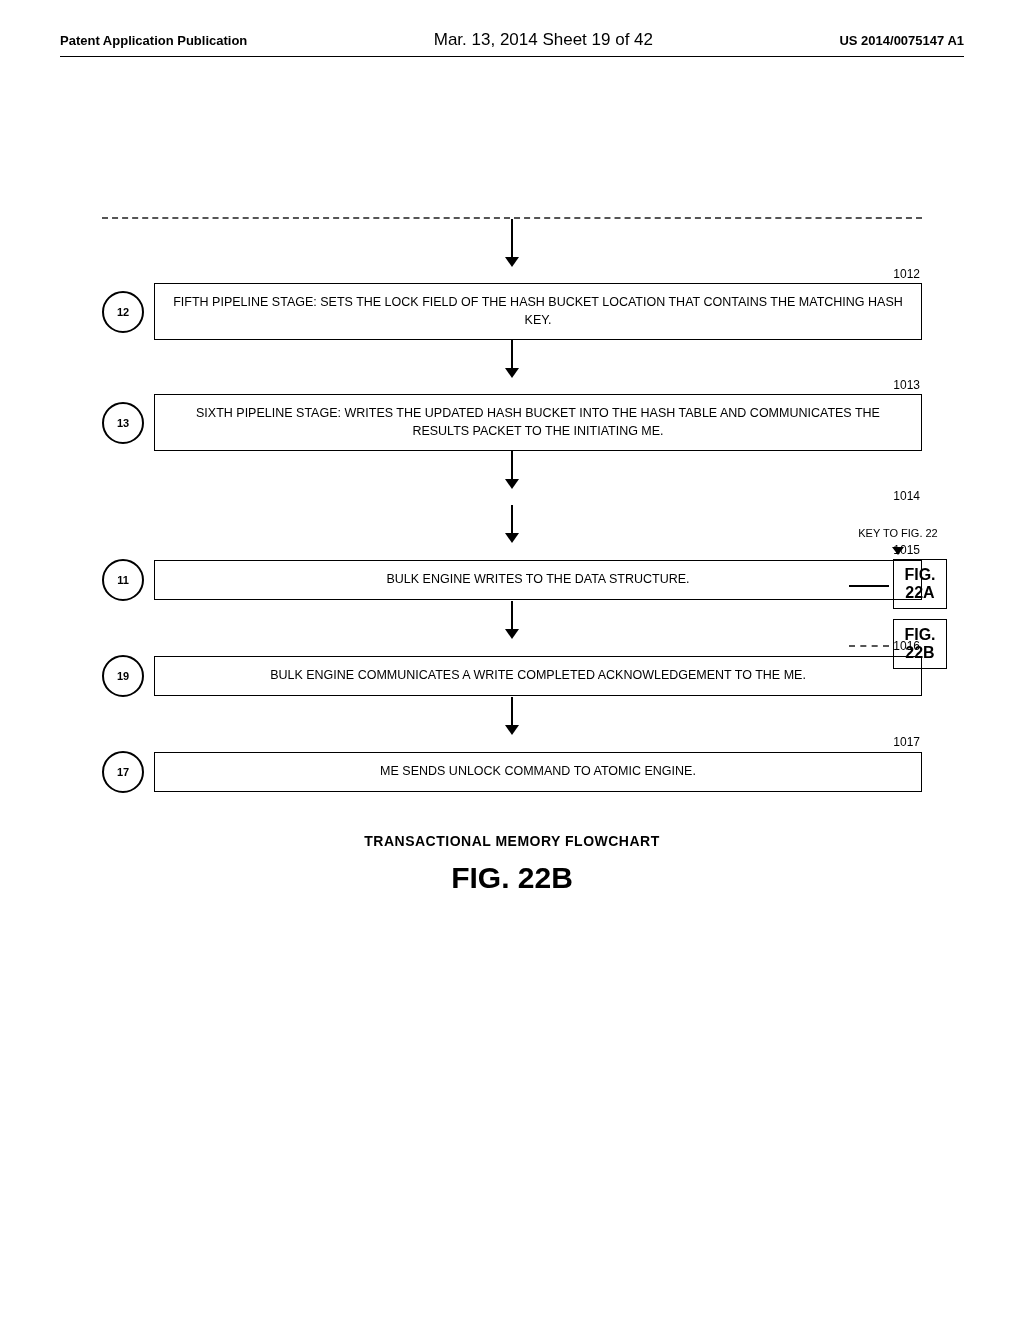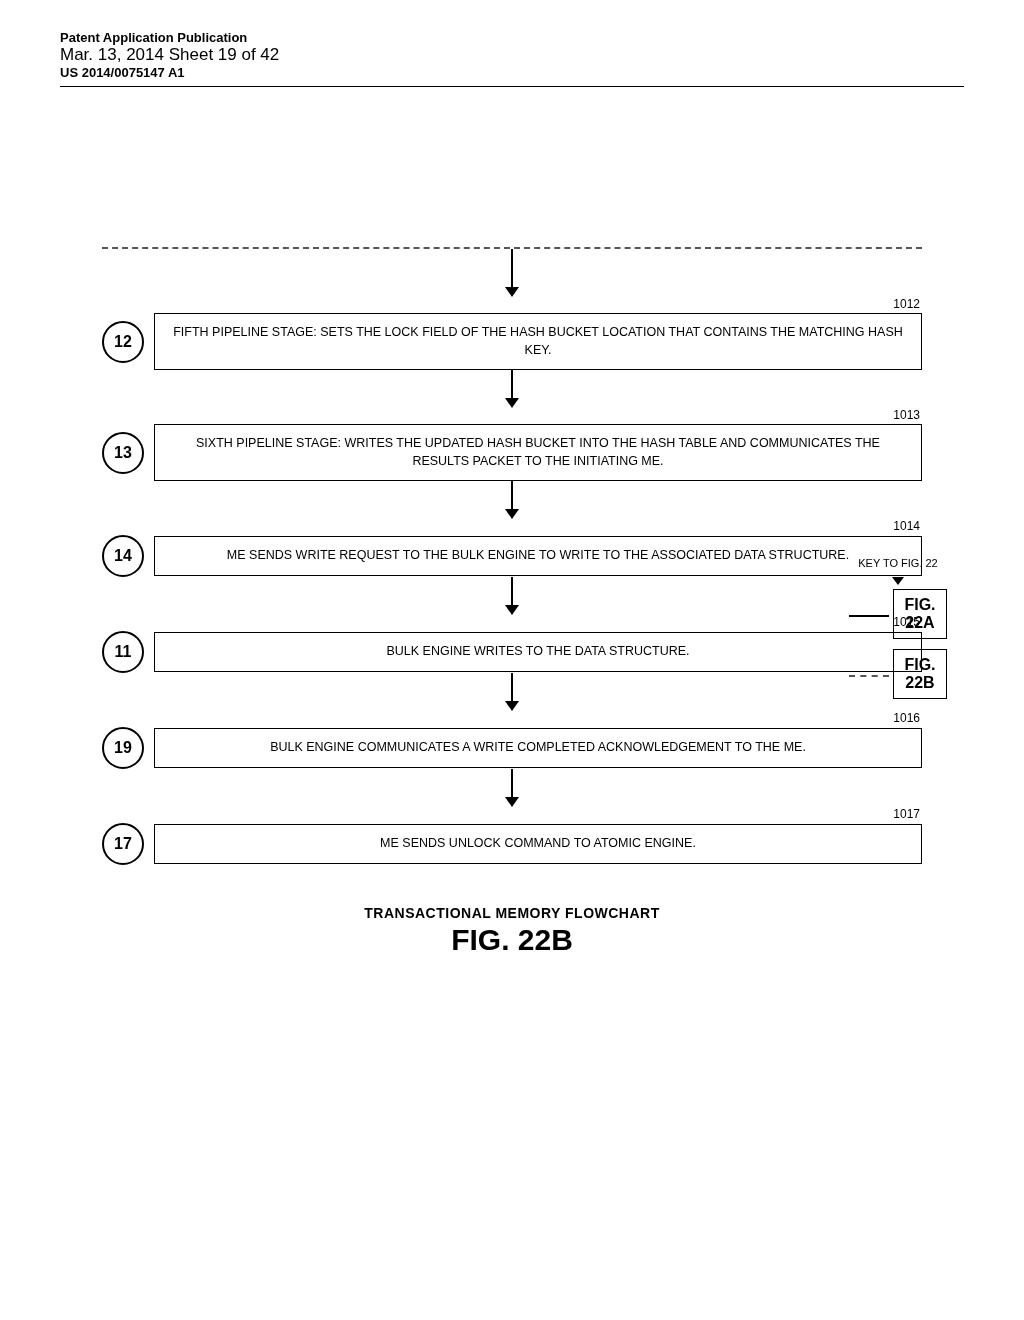--- a/index.html
+++ b/index.html
@@ -20,21 +20,20 @@
       position: relative;
     }
 
     .header {
       display: flex;
       justify-content: space-between;
       align-items: baseline;
       border-bottom: 1px solid #000;
       padding-bottom: 6px;
       margin-bottom: 20px;
-      flex-direction: column;
     }
 
     .header-left {
       font-size: 13px;
       font-weight: bold;
     }
 
     .header-center {
       font-size: 17px;
     }
@@ -76,21 +75,21 @@
     }
 
     .step-number {
       width: 42px;
       height: 42px;
       border-radius: 50%;
       border: 2px solid #000;
       display: flex;
       align-items: center;
       justify-content: center;
-      font-size: 16px;
+      font-size: 11px;
       font-weight: bold;
       flex-shrink: 0;
       background: #fff;
       position: relative;
       z-index: 2;
     }
 
     .step-box {
       flex: 1;
       border: 1.5px solid #000;
@@ -156,21 +155,21 @@
 
     .figure-caption {
       text-align: center;
       margin-top: 40px;
     }
 
     .figure-caption-sub {
       font-size: 14px;
       font-weight: bold;
       letter-spacing: 0.5px;
-      margin-bottom: 2px;
+      margin-bottom: 12px;
     }
 
     .figure-caption-main {
       font-size: 30px;
       font-weight: bold;
     }
   </style>
 </head>
 <body>
 
@@ -208,24 +207,20 @@
         <div class="flow-step">
           <div class="step-number">13</div>
           <div class="step-box">SIXTH PIPELINE STAGE: WRITES THE UPDATED HASH BUCKET INTO THE HASH TABLE AND COMMUNICATES THE RESULTS PACKET TO THE INITIATING ME.</div>
         </div>
       </div>
 
       <div class="arrow-down"></div>
 
       <div class="step-wrapper">
         <div class="step-id-label">1014</div>
-        <div class="flow-step">
-          <div class="step-number">14</div>
-          <div class="step-box">ME SENDS WRITE REQUEST TO THE BULK ENGINE TO WRITE TO THE ASSOCIATED DATA STRUCTURE.</div>
-        </div>
       </div>
 
       <div class="arrow-down"></div>
 
       <div class="step-wrapper">
         <div class="step-id-label">1015</div>
         <div class="flow-step">
           <div class="step-number">11</div>
           <div class="step-box">BULK ENGINE WRITES TO THE DATA STRUCTURE.</div>
         </div>

